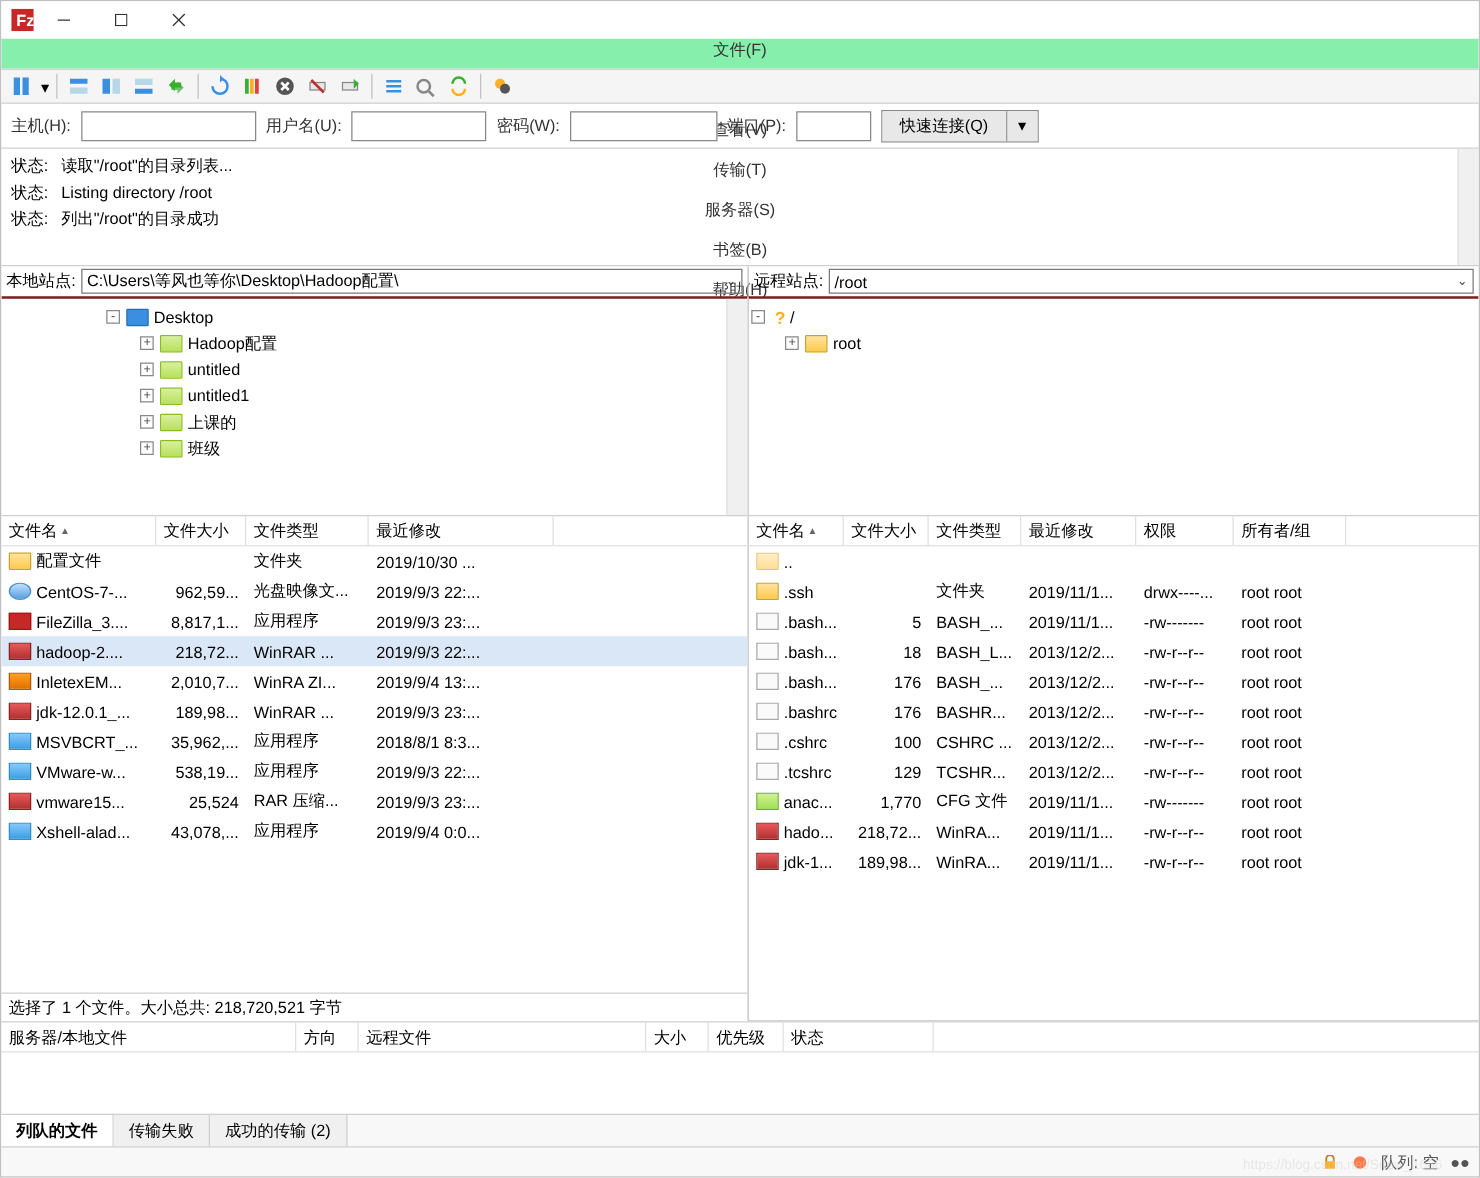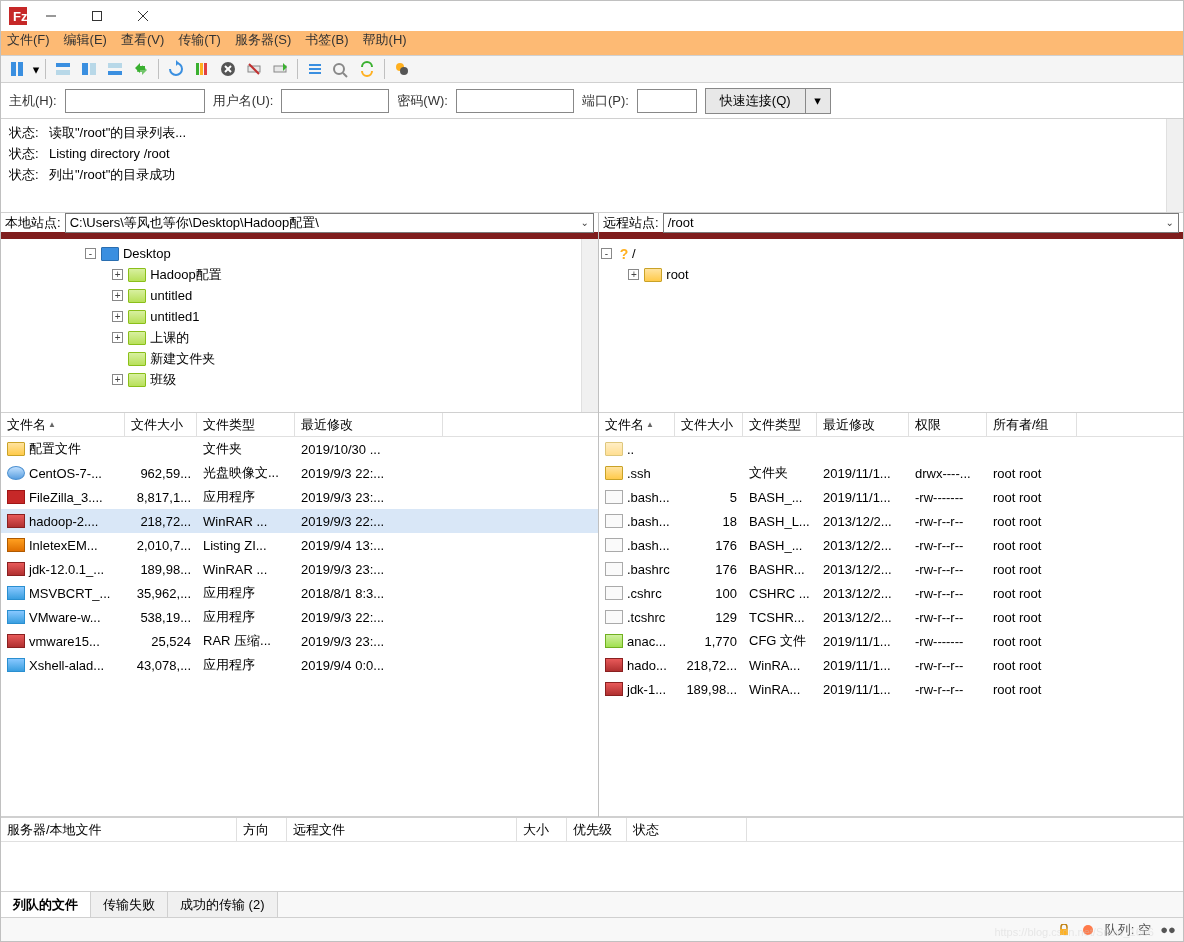--- a/index.html
+++ b/index.html
@@ -6,21 +6,21 @@
 body { background: #fff; width: 1184px; height: 942px; display: flex; flex-direction: column; border: 1px solid #c0c0c0; overflow: hidden; }
 
 
 .titlebar { height: 30px; display: flex; align-items: center; padding: 0 8px; background: #fff; }
 .titlebar .app-icon { width: 18px; height: 18px; margin-right: 1px; }
 .titlebar .title { flex: 1; color: #666; white-space: nowrap; overflow: hidden; }
 .titlebar .win-controls { display: flex; gap: 0; }
 .win-btn { width: 46px; height: 30px; display: flex; align-items: center; justify-content: center; color: #444; cursor: pointer; }
 
 
-.menubar { height: 24px; display: flex; padding: 0 6px; gap: 14px; background: #fdba74; }
+.menubar { height: 24px; display: flex; align-items: center; padding: 0 6px; gap: 14px; background: #86efac; flex-direction: column; }
 .menu-item { color: #333; cursor: pointer; }
 
 
 .toolbar { height: 28px; border-top: 1px solid #d0d0d0; border-bottom: 1px solid #d0d0d0; background: #f5f5f5; display: flex; align-items: center; padding: 0 4px; }
 .tool-btn { width: 24px; height: 24px; display: flex; align-items: center; justify-content: center; margin: 0 1px; cursor: pointer; }
 .tool-sep { width: 1px; height: 20px; background: #c0c0c0; margin: 0 4px; }
 .tool-drop { width: 10px; display: flex; align-items: center; justify-content: center; }
 
 
 .quickbar { height: 36px; display: flex; align-items: center; padding: 4px 8px; gap: 8px; border-bottom: 1px solid #d0d0d0; }
@@ -41,21 +41,21 @@
 .log-content .lbl { width: 40px; white-space: nowrap; }
 .scrollbar-v { position: absolute; right: 0; top: 0; bottom: 0; width: 17px; background: #f0f0f0; border-left: 1px solid #e0e0e0; }
 
 
 .main-split { flex: 1; display: flex; overflow: hidden; }
 .side-panel { display: flex; flex-direction: column; overflow: hidden; }
 .side-local { width: 598px; border-right: 1px solid #c0c0c0; }
 .side-remote { flex: 1; }
 
 
-.path-row { display: flex; align-items: center; height: 26px; padding: 0 4px; border-bottom: 7px solid #7f1d1d; gap: 4px; }
+.path-row { display: flex; align-items: center; height: 26px; padding: 0 4px; border-bottom: 2px solid #7f1d1d; gap: 4px; }
 .path-row label { white-space: nowrap; }
 .path-row .path-input { flex: 1; height: 20px; border: 1px solid #7a7a7a; padding: 0 4px; display: flex; align-items: center; justify-content: space-between; }
 .path-input .drop { font-size: 10px; color: #444; }
 
 
 .tree-panel { height: 174px; border-bottom: 1px solid #d0d0d0; overflow: hidden; position: relative; }
 .tree-content { padding: 4px 2px; line-height: 20px; }
 .tree-row { display: flex; align-items: center; height: 21px; white-space: nowrap; }
 .tree-toggle { width: 11px; height: 11px; border: 1px solid #888; font-size: 10px; line-height: 9px; text-align: center; margin-right: 2px; cursor: pointer; color:#444; }
 .tree-lines { color: #888; font-family: monospace; letter-spacing: -1px; }
@@ -328,27 +328,20 @@
           </div>
           <div class="tree-row">
             <span class="tree-lines">&nbsp;&nbsp;&nbsp;&nbsp;&nbsp;&nbsp;&nbsp;&nbsp;&nbsp;&nbsp;&nbsp;&nbsp;&nbsp;&nbsp;&nbsp;&nbsp;</span>
             <span class="tree-toggle">+</span>
             <span style="width:3px;display:inline-block"></span>
             <span class="tree-icon folder green"></span>
             <span class="tree-label">上课的</span>
           </div>
           <div class="tree-row">
             <span class="tree-lines">&nbsp;&nbsp;&nbsp;&nbsp;&nbsp;&nbsp;&nbsp;&nbsp;&nbsp;&nbsp;&nbsp;&nbsp;&nbsp;&nbsp;&nbsp;&nbsp;</span>
-            <span style="width:13px;display:inline-block"></span>
-            <span style="width:3px;display:inline-block"></span>
-            <span class="tree-icon folder green"></span>
-            <span class="tree-label">新建文件夹</span>
-          </div>
-          <div class="tree-row">
-            <span class="tree-lines">&nbsp;&nbsp;&nbsp;&nbsp;&nbsp;&nbsp;&nbsp;&nbsp;&nbsp;&nbsp;&nbsp;&nbsp;&nbsp;&nbsp;&nbsp;&nbsp;</span>
             <span class="tree-toggle">+</span>
             <span style="width:3px;display:inline-block"></span>
             <span class="tree-icon folder green"></span>
             <span class="tree-label">班级</span>
           </div>
         </div>
       <div class="scrollbar-v"></div>
     </div>
     <div class="list-panel">
       <div class="list-header">
@@ -396,21 +389,21 @@
     <div class="cell c2 num">218,72...</div>
     <div class="cell c3">WinRAR ...</div>
     <div class="cell c4">2019/9/3 22:...</div>
           </div>
           <div class="list-row">
     <div class="cell c1">
               <span class="row-icon zip"></span>
               <span>InletexEM...</span>
             </div>
     <div class="cell c2 num">2,010,7...</div>
-    <div class="cell c3">Listing ZI...</div>
+    <div class="cell c3">WinRA ZI...</div>
     <div class="cell c4">2019/9/4 13:...</div>
           </div>
           <div class="list-row">
     <div class="cell c1">
               <span class="row-icon rar"></span>
               <span>jdk-12.0.1_...</span>
             </div>
     <div class="cell c2 num">189,98...</div>
     <div class="cell c3">WinRAR ...</div>
     <div class="cell c4">2019/9/3 23:...</div>
@@ -446,20 +439,21 @@
     <div class="cell c1">
               <span class="row-icon exe"></span>
               <span>Xshell-alad...</span>
             </div>
     <div class="cell c2 num">43,078,...</div>
     <div class="cell c3">应用程序</div>
     <div class="cell c4">2019/9/4 0:0...</div>
           </div>
         </div>
     </div>
+    <div class="status-row">选择了 1 个文件。大小总共: 218,720,521 字节</div>
   </div>
 
   <div class="side-panel side-remote remote">
     <div class="path-row">
       <label>远程站点:</label>
       <div class="path-input">
         <span>/root</span>
         <span class="drop">⌄</span>
       </div>
     </div>

